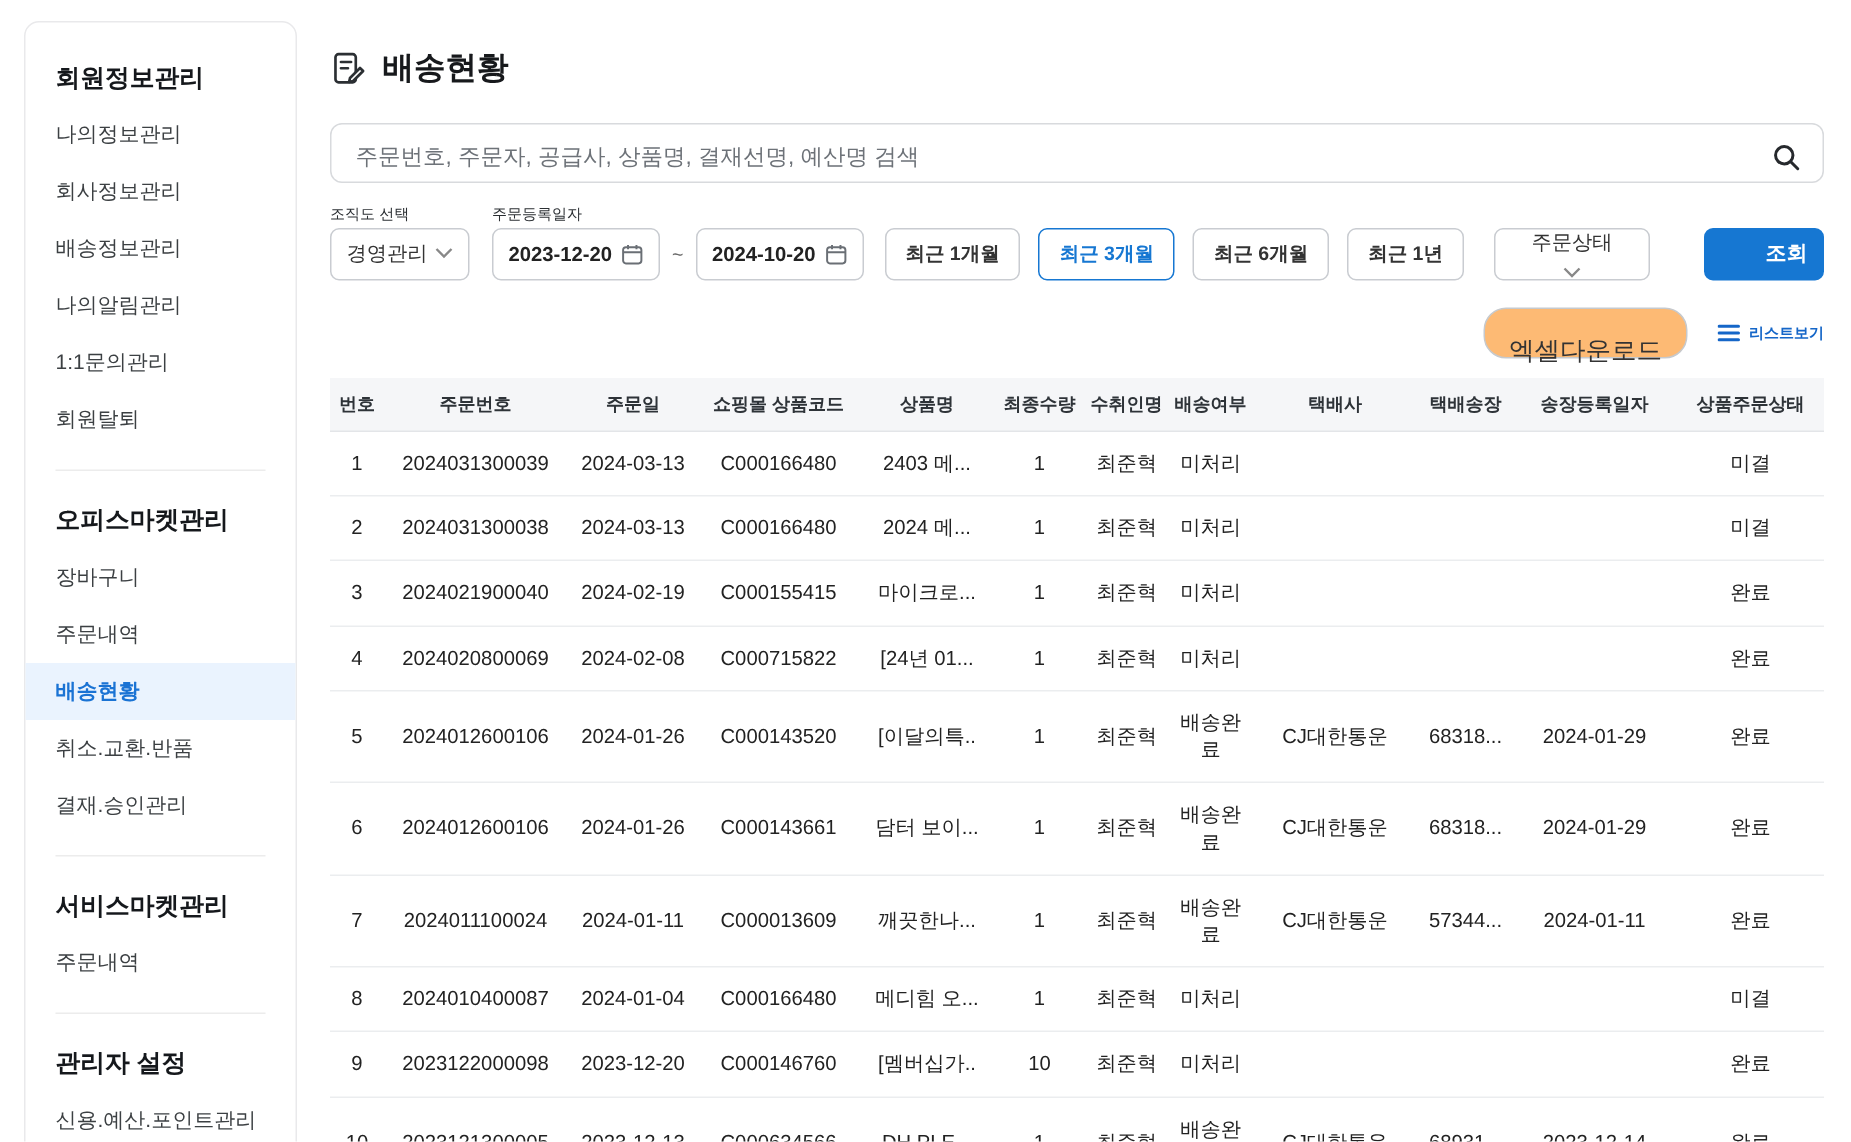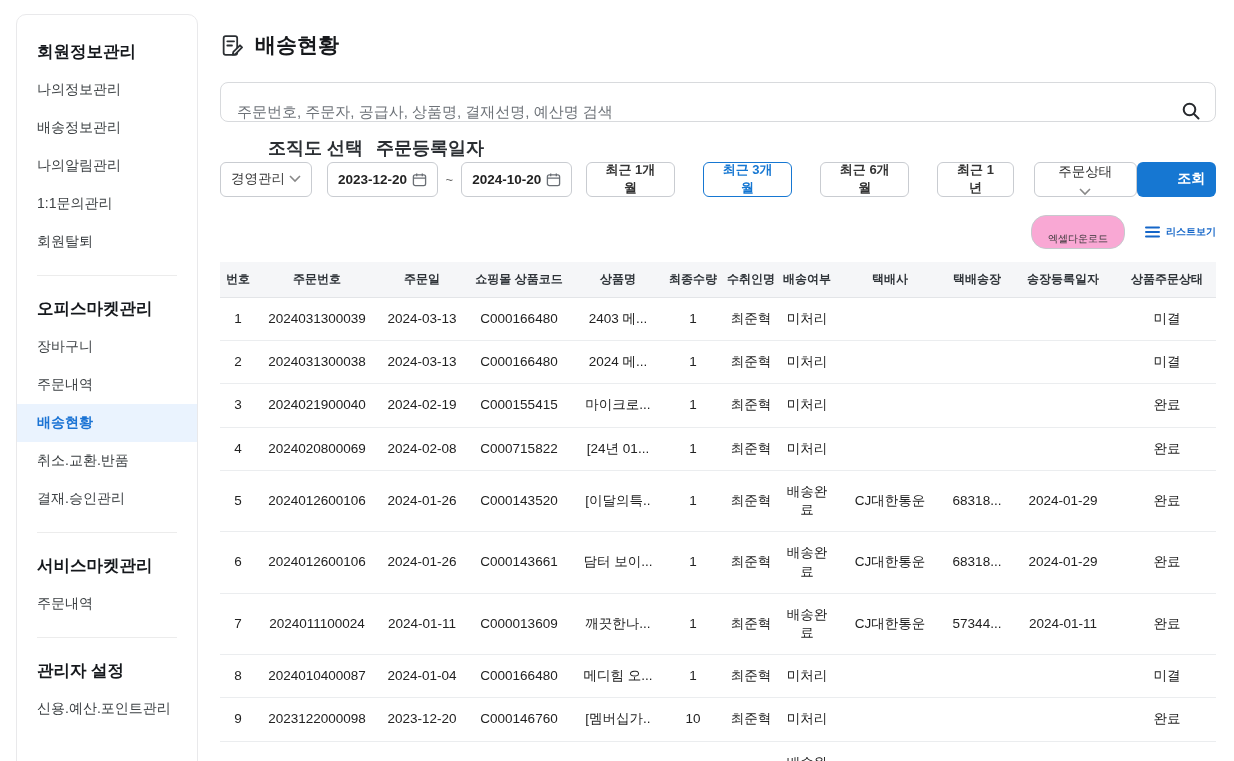--- a/index.html
+++ b/index.html
@@ -26,54 +26,54 @@
   .sb-divider { border-top:1px solid #ececec; margin:14px 0 22px; }
 
   
   .main { position:absolute; left:220px; top:0; width:996px; }
 
   .page-header { margin-top:30px; display:flex; align-items:center; gap:10px; height:30px; }
   .page-title { font-size:21px; font-weight:700; color:#17191c; margin:0; }
 
   .searchbar {
     margin-top:22px; height:40px; border:1px solid #d8dadd; border-radius:8px;
-    display:flex; align-items:flex-end; padding:0 14px; background:#fff;
+    display:flex; align-items:flex-start; padding:12px 14px; background:#fff;
   }
   .search-input { flex:1; border:none; outline:none; font-size:15px; color:#222;
     font-family:inherit; background:transparent; }
   .search-input::placeholder { color:#6d7278; }
   .search-icon { display:flex; align-items:center; }
 
-  .filter-labels { margin-top:14px; display:flex; font-size:18px; font-weight:700; color:#2b2f33;margin-left:48px; }
+  .filter-labels { margin-top:14px; display:flex; font-size:10px; font-weight:400; color:#2b2f33; }
   .flabel-org { width:108px; }
 
   .filter-row { margin-top:6px; display:flex; align-items:center; height:26px; }
   .selectbox, .date-input, .pill {
     height:35px; border:1px solid #c9ccd1; border-radius:6px; background:#fff;
     display:flex; align-items:center; font-family:inherit; cursor:pointer;
   }
   .selectbox { width:93px; padding:0 10px; justify-content:space-between; font-size:13.5px; color:#333; }
   .selectbox.status { width:104px; margin-left:20px;flex-direction:column; }
   .date-input { width:112px; padding:0 10px; justify-content:space-between;
     font-size:13.5px; font-weight:700; color:#222; }
   .date-from { margin-left:15px; }
   .tilde { margin:0 8px; color:#666; font-size:13px; }
-  .period-group { display:flex; gap:28px; margin-left:14px; }
+  .period-group { display:flex; gap:12px; margin-left:14px; }
   .pill { padding:0 13px; font-size:13px; font-weight:600; color:#333; }
   .pill.active { border-color:#1677d2; color:#1677d2; font-weight:700; }
   .search-btn {
     margin-left:auto; width:80px; height:35px; border:none; border-radius:6px;
     background:#1677d2; color:#fff; font-size:14px; font-weight:700;
     font-family:inherit; cursor:pointer;padding-left:36px;
   }
 
   .toolbar { margin-top:26px; display:flex; justify-content:flex-end; align-items:center; gap:20px; height:28px; }
   .excel-btn {
     height:28px; padding:16px 16px; border:1px solid #c6c9cd; border-radius:15px;
-    background:#f9a8d4; font-size:10px; color:#333; font-family:inherit; cursor:pointer;
+    background:#fdba74; font-size:17px; color:#333; font-family:inherit; cursor:pointer;
   }
   .listview-btn {
     display:flex; align-items:center; gap:6px; background:none; border:none;
     color:#1566c8; font-weight:700; font-size:10px; font-family:inherit; cursor:pointer; padding:0;
   }
 
   
   table.grid { margin-top:16px; width:100%; border-collapse:collapse; table-layout:fixed; }
   table.grid th {
     background:#f5f6f8; font-weight:700; color:#2e3338; font-size:12px;
@@ -84,20 +84,21 @@
     color:#222; font-size:13.5px; word-break:break-all; line-height:1.35;
   }
   td.order-no { font-weight:400; color:#17191c; }
 </style>
 </head>
 <body>
 
 <aside class="sidebar" id="sidebar">
     <div class="sb-heading">회원정보관리</div>
     <div class="sb-item">나의정보관리</div>
+    <div class="sb-item">회사정보관리</div>
     <div class="sb-item">배송정보관리</div>
     <div class="sb-item">나의알림관리</div>
     <div class="sb-item">1:1문의관리</div>
     <div class="sb-item">회원탈퇴</div>
     <div class="sb-divider"></div>
     <div class="sb-heading">오피스마켓관리</div>
     <div class="sb-item">장바구니</div>
     <div class="sb-item">주문내역</div>
     <div class="sb-item active">배송현황</div>
     <div class="sb-item">취소.교환.반품</div>

